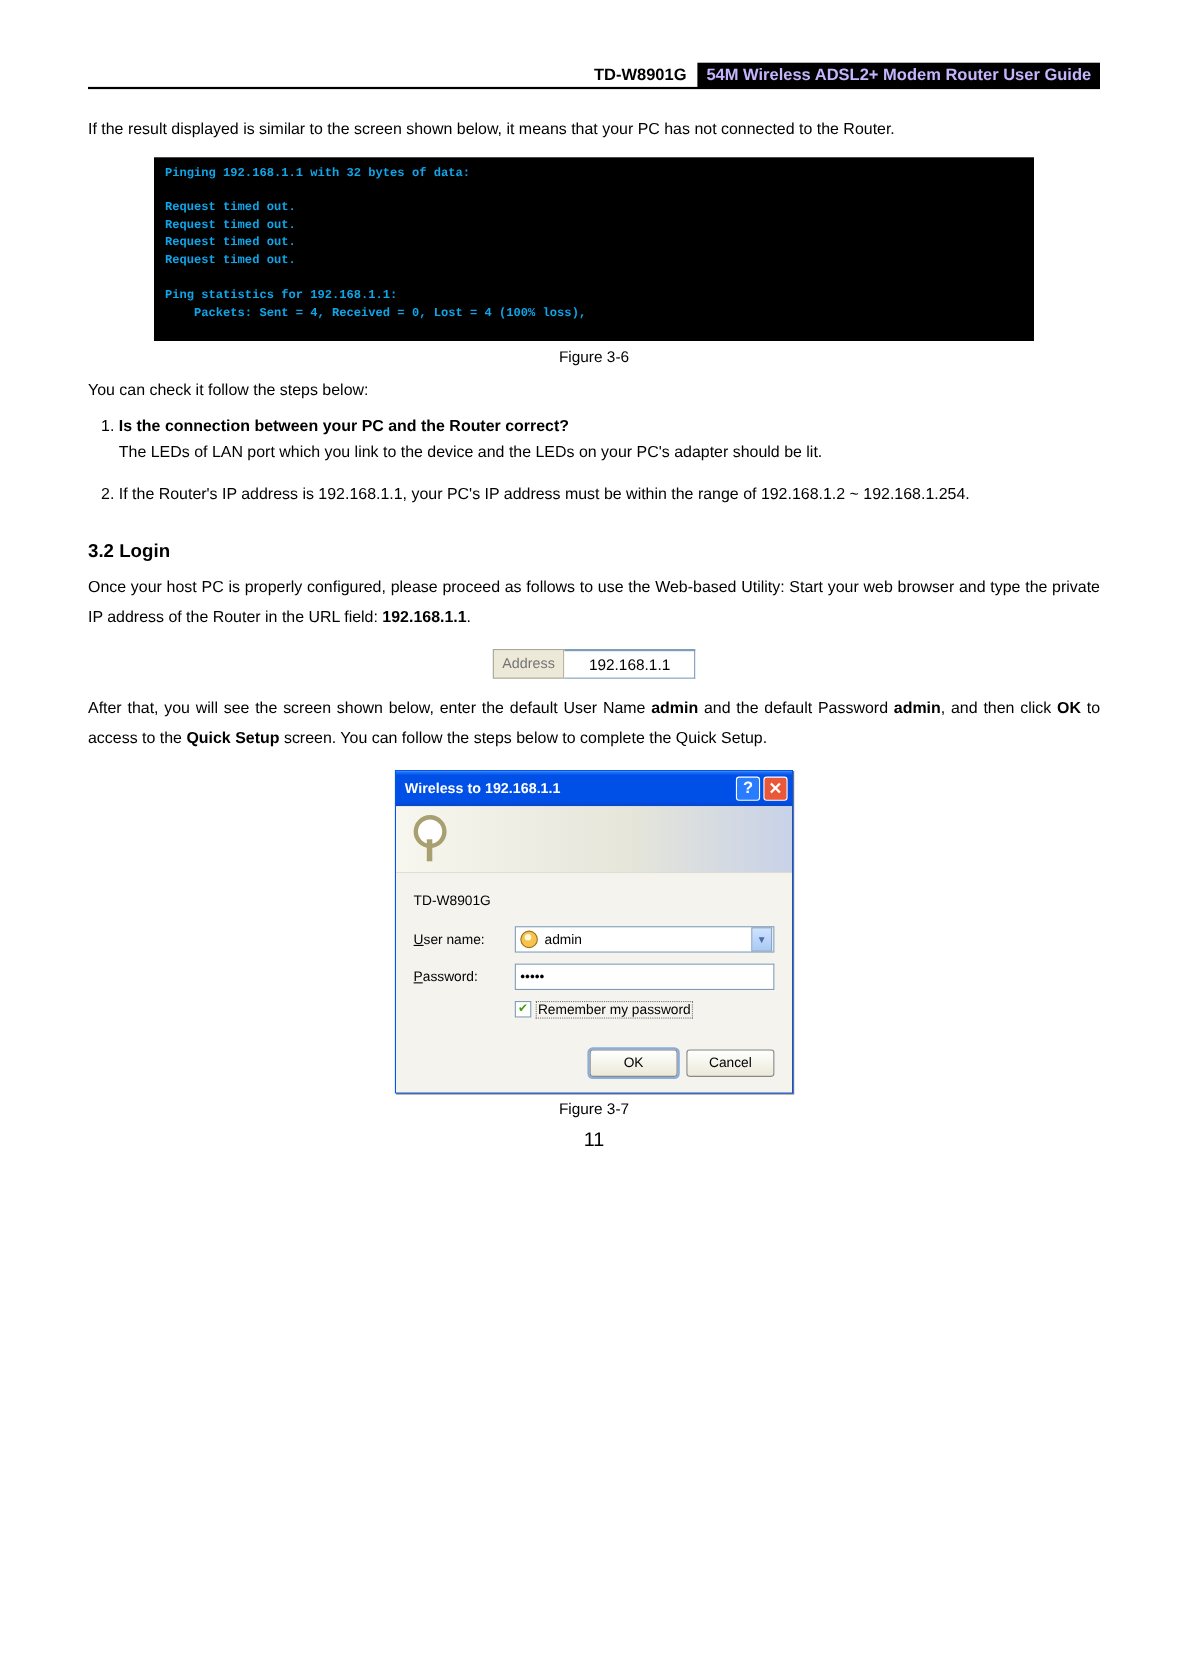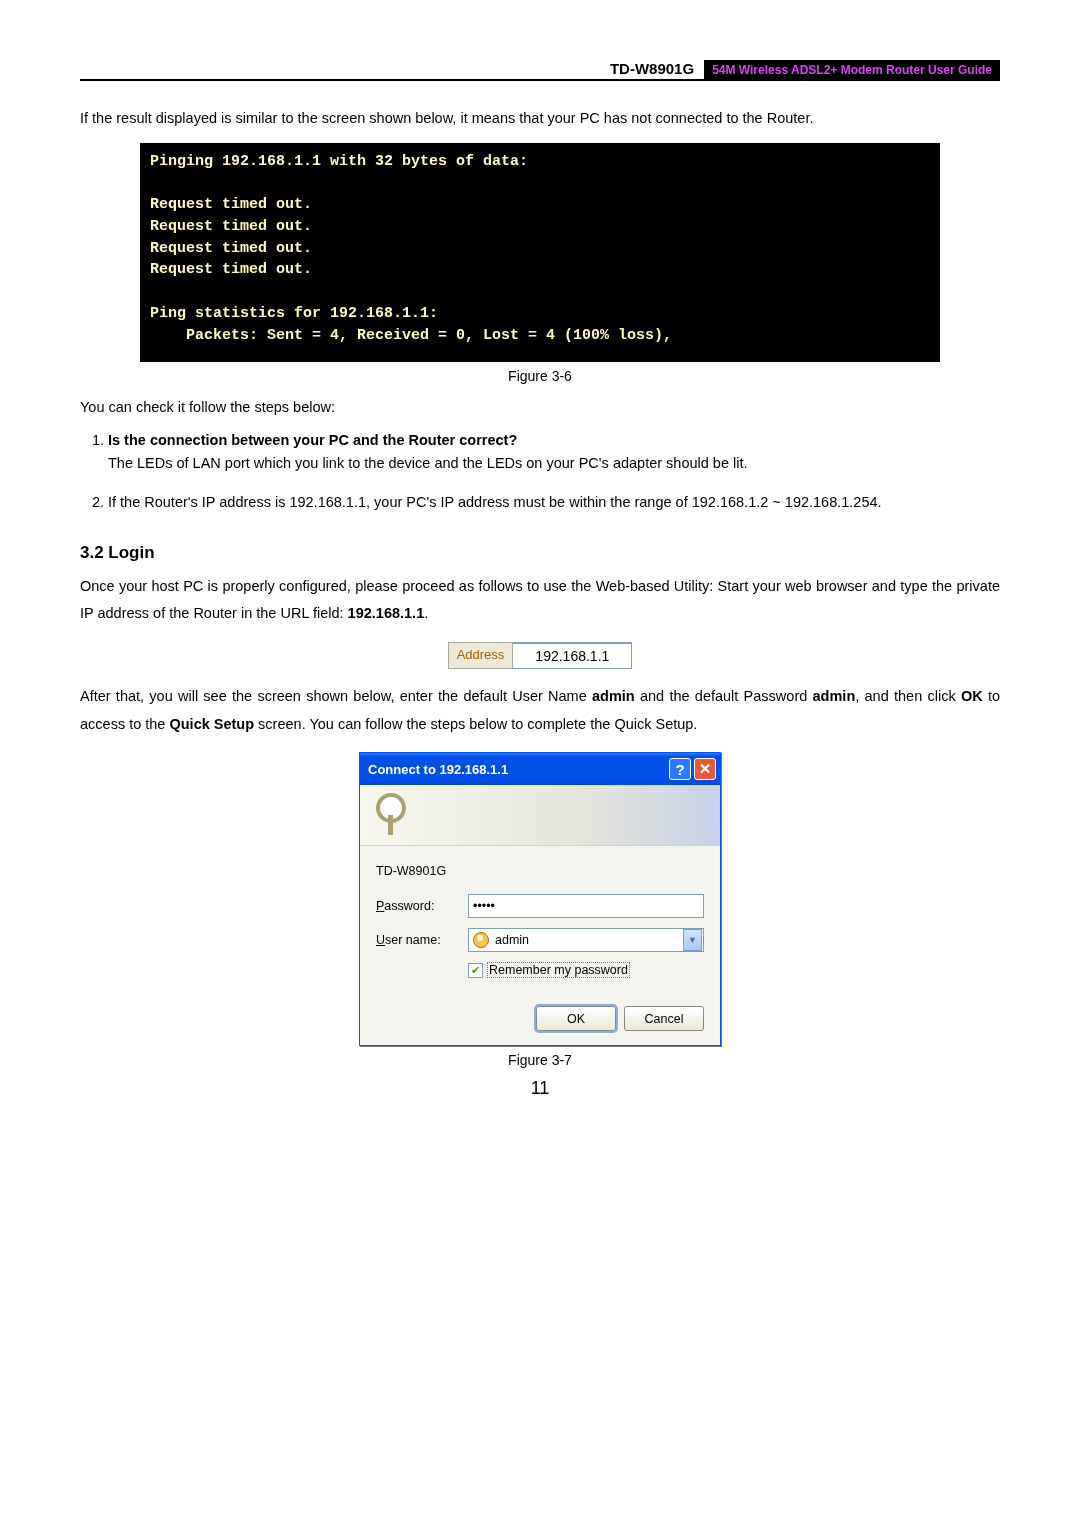--- a/index.html
+++ b/index.html
@@ -18,36 +18,36 @@
     padding-bottom: 2px;
     margin-bottom: 24px;
   }
   .header-model {
     font-weight: bold;
     font-size: 15px;
     padding: 3px 6px;
   }
   .header-title {
     background: #000;
-    color: #d946ef;
-    font-weight: bold;
-    font-size: 12px;
+    color: #c4b5fd;
+    font-weight: bold;
+    font-size: 15px;
     padding: 3px 8px;
   }
   .body-text {
     text-align: justify;
     line-height: 1.9;
     margin: 0 0 10px 0;
   }
   .terminal {
     background: #000;
-    color: #fef9c3;
+    color: #0ea5e9;
     font-family: "Courier New", monospace;
     font-weight: bold;
-    font-size: 15px;
+    font-size: 11px;
     padding: 8px 10px 16px 10px;
     margin: 10px 60px 6px 60px;
     line-height: 1.45;
     white-space: pre;
   }
   .fig-caption {
     text-align: center;
     font-size: 14px;
     margin: 4px 0 10px 0;
   }
@@ -72,21 +72,21 @@
     margin: 26px 0 10px 0;
   }
   .address-box {
     display: flex;
     justify-content: center;
     margin: 14px 0;
   }
   .address-label {
     background: #ece9d8;
     border: 1px solid #aca899;
-    color: #a16207;
+    color: #737373;
     font-size: 13px;
     padding: 4px 8px;
   }
   .address-field {
     background: #fff;
     border: 1px solid #7f9db9;
     border-left: none;
     font-size: 14px;
     padding: 4px 22px;
     font-family: Arial;
@@ -292,49 +292,49 @@
   <div class="address-label">Address</div>
   <div class="address-field">192.168.1.1</div>
 </div>
 
 <p class="body-text">
   <span>After that, you will see the screen shown below, enter the default User Name </span><b>admin</b><span> and the default Password </span><b>admin</b><span>, and then click </span><b>OK</b><span> to access to the </span><b>Quick Setup</b><span> screen. You can follow the steps below to complete the Quick Setup.</span>
 </p>
 
 <div class="xp-dialog">
   <div class="xp-titlebar">
-    <span class="title">Connect to 192.168.1.1</span>
+    <span class="title">Wireless to 192.168.1.1</span>
     <span class="xp-titlebtn xp-help">?</span>
     <span class="xp-titlebtn xp-close">✕</span>
   </div>
   <div class="xp-banner">
     <div class="xp-keyicon">
       <div class="ring"></div>
       <div class="stem"></div>
     </div>
   </div>
   <div class="xp-body">
     <div class="xp-realm">TD-W8901G</div>
 
     <div class="xp-row">
-      <div class="lbl"><u>P</u>assword:</div>
-      <div class="xp-input">
-        <span>•••••</span>
-      </div>
-    </div>
-
-    <div class="xp-row">
       <div class="lbl"><u>U</u>ser name:</div>
       <div class="xp-combo">
         <span class="user-ico"></span>
         <span class="combo-val">admin</span>
         <span class="dd-btn">▼</span>
       </div>
     </div>
 
+    <div class="xp-row">
+      <div class="lbl"><u>P</u>assword:</div>
+      <div class="xp-input">
+        <span>•••••</span>
+      </div>
+    </div>
+
     <div class="xp-checkrow">
       <span class="xp-checkbox">✔</span>
       <span class="xp-remember">Remember my password</span>
     </div>
 
     <div class="xp-buttons">
       <div class="xp-btn default">OK</div>
       <div class="xp-btn">Cancel</div>
     </div>
   </div>

